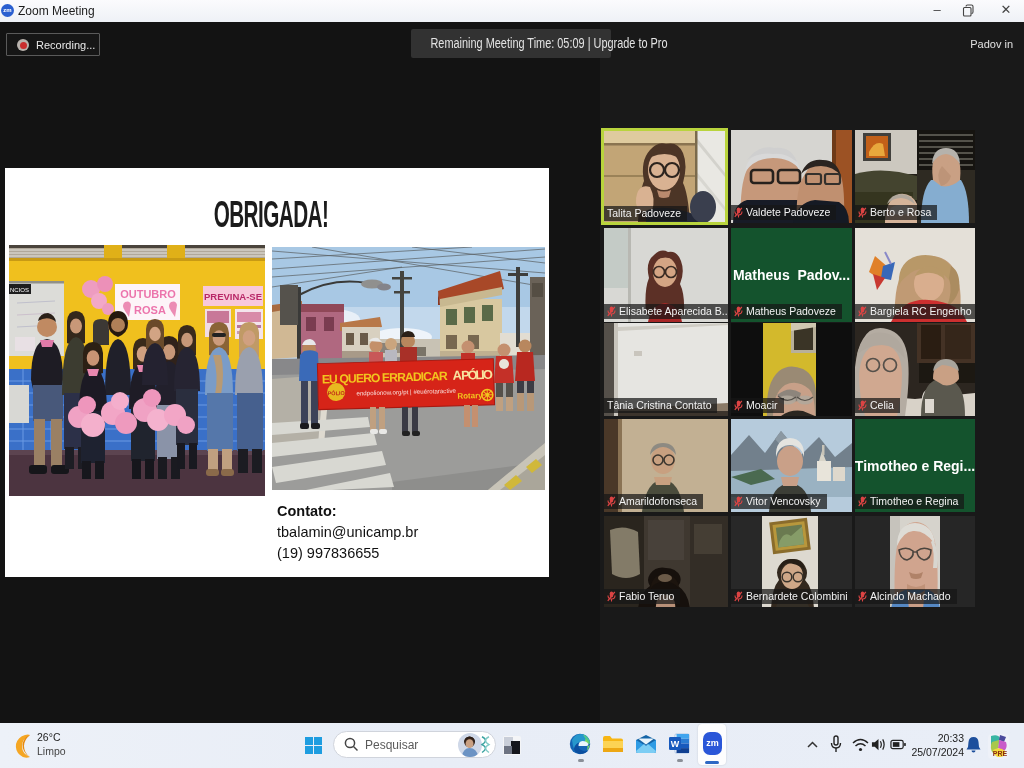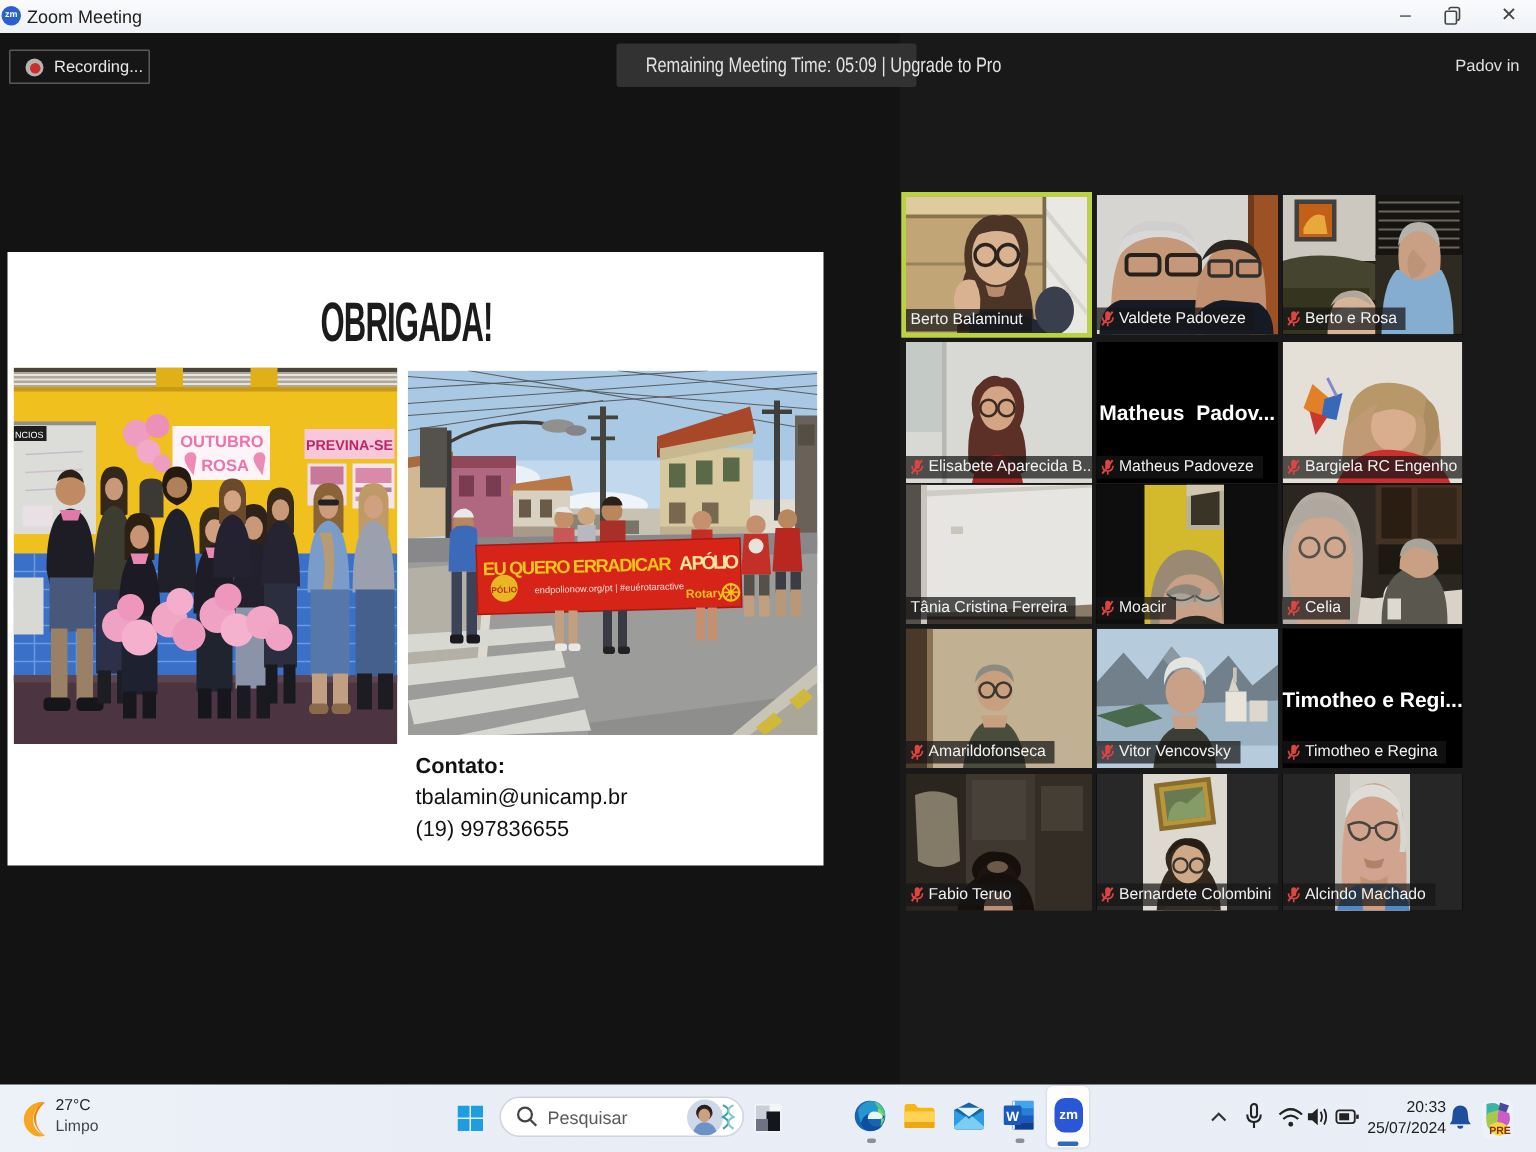--- a/index.html
+++ b/index.html
@@ -26,21 +26,21 @@
   #signin { right:11px; top:16px; font-size:11px; color:#e0e0e0; }
 
   
   #slide { left:5px; top:146px; width:544px; height:409px; background:#ffffff; }
   #slidetitle { left:-6px; top:26px; width:544px; text-align:center; font-size:37px; font-weight:bold; color:#1b1b1b; letter-spacing:-1px; transform:scaleX(0.56); }
   #photoL { left:4px; top:77px; width:256px; height:251px; overflow:hidden; }
   #photoR { left:267px; top:79px; width:273px; height:243px; overflow:hidden; }
   #contact { left:272px; top:333px; font-size:14.5px; color:#111; line-height:21px; }
 
   
-  .tile { position:absolute; overflow:hidden; background:#000000; }
+  .tile { position:absolute; overflow:hidden; background:#14532d; }
   .nlabel { position:absolute; left:0; bottom:3px; height:15px; background:rgba(22,22,22,0.72); color:#f2f2f2; font-size:10.5px; line-height:15px; padding:0 6px 0 3px; white-space:nowrap; display:flex; align-items:center; }
   .nlabel svg { margin-right:3px; }
   .notext { display:flex; align-items:center; justify-content:center; color:#fff; font-weight:bold; font-size:14px; white-space:nowrap; }
 
   
   #taskbar { left:0; top:723px; width:1024px; height:45px; background:linear-gradient(90deg,#edf1f8,#e8edf6 40%,#e9eef7); }
   .tico { position:absolute; }
 </style>
 </head>
 <body>
@@ -385,21 +385,21 @@
         <path d="M34 91 Q36 58 40 50 Q36 30 46 19 Q54 10 62 13 Q74 10 79 22 Q84 34 79 52 Q84 62 86 91 Z" fill="#4c3526"></path>
         <ellipse cx="60" cy="39" rx="16" ry="20" fill="#d9b292"></ellipse>
         <path d="M44 30 Q49 18 60 17 Q71 18 76 30 L73 26 Q61 20 47 26 Z" fill="#4c3526"></path>
         <circle cx="53" cy="39" r="7" fill="none" stroke="#2c241e" stroke-width="2.2"></circle>
         <circle cx="68" cy="39" r="7" fill="none" stroke="#2c241e" stroke-width="2.2"></circle>
         <path d="M46 56 Q36 53 33 63 Q30 72 35 80 L48 80 Q52 68 46 56 Z" fill="#d9b292"></path>
         <path d="M53 59 Q60 62 67 59 L65 66 Q59 68 55 66 Z" fill="#b98a6e"></path>
         <path d="M42 80 Q60 72 92 84 L96 91 L42 91 Z" fill="#232837"></path>
         <ellipse cx="99" cy="76" rx="13" ry="16" fill="#3a3f4e"></ellipse>
       </svg>
-      <div class="nlabel" style="bottom:1px;">Berto Balaminut</div>
+      <div class="nlabel" style="bottom:1px;">Talita Padoveze</div>
     </div>
     <div class="tile" style="left:731px; top:108px; width:121px; height:93px;">
       <svg width="121" height="93" viewBox="0 0 121 93">
         <rect x="0" y="0" width="121" height="93" fill="#d6d5d1"></rect>
         <rect x="103" y="0" width="18" height="93" fill="#9c5224"></rect>
         <rect x="101" y="0" width="4" height="93" fill="#6e3a18"></rect>
         <path d="M10 93 Q8 52 18 36 Q26 20 42 20 Q58 20 66 36 Q74 52 72 93 Z" fill="#c6987a"></path>
         <path d="M14 42 Q16 22 42 20 Q66 22 69 40 Q60 28 42 28 Q24 28 14 42 Z" fill="#d8d8d8"></path>
         <path d="M16 30 Q28 14 44 18 Q60 16 66 32 Q54 22 42 24 Q28 22 16 30 Z" fill="#cfcfcf"></path>
         <rect x="20" y="40" width="22" height="13" rx="3" fill="none" stroke="#26211d" stroke-width="2.6"></rect>
@@ -507,21 +507,21 @@
     <div class="tile" style="left:604px; top:301px; width:124px; height:93px;">
       <svg width="124" height="93" viewBox="0 0 124 93">
         <rect x="0" y="0" width="124" height="93" fill="#e6e5e1"></rect>
         <rect x="0" y="0" width="10" height="93" fill="#55504a"></rect>
         <rect x="10" y="0" width="4" height="93" fill="#c9c5bd"></rect>
         <path d="M14 8 L124 2 L124 0 L14 4 Z" fill="#cfccc4"></path>
         <rect x="30" y="28" width="8" height="5" fill="#c9c5bd"></rect>
         <path d="M14 86 L124 80 L124 93 L14 93 Z" fill="#8a7a68"></path>
         <rect x="14" y="88" width="110" height="5" fill="#3c342c"></rect>
       </svg>
-      <div class="nlabel">Tânia Cristina Ferreira</div>
+      <div class="nlabel">Tânia Cristina Contato</div>
     </div>
     <div class="tile" style="left:731px; top:301px; width:121px; height:93px;">
       <svg width="121" height="93" viewBox="0 0 121 93">
         <rect x="0" y="0" width="121" height="93" fill="#0e0e0e"></rect>
         <rect x="32" y="0" width="53" height="93" fill="#d3b92c"></rect>
         <rect x="60" y="0" width="25" height="30" fill="#b8b09a"></rect>
         <rect x="63" y="3" width="19" height="24" fill="#3a3426"></rect>
         <path d="M60 0 L85 0 L85 4 L60 8 Z" fill="#cfc7b0"></path>
         <path d="M36 93 Q34 60 48 48 Q58 40 72 46 Q84 52 85 70 L85 93 Z" fill="#9a8a74"></path>
         <path d="M42 93 Q42 70 54 62 Q66 56 78 66 Q84 72 84 93 Z" fill="#c8a088"></path>
@@ -685,21 +685,21 @@
           </svg>Alcindo Machado</div>
     </div>
   </div>
 
   <div id="taskbar" class="abs">
 
     <svg class="tico" style="left:14px; top:8px;" width="26" height="30" viewBox="0 0 26 30">
       <path d="M16 4 Q8 8 8 15 Q8 23 16 26 Q10 28 6 24 Q1 20 2 13 Q4 6 11 4 Q14 3 16 4 Z" fill="#f5a623"></path>
       <path d="M16 4 Q10 9 10 15 Q10 22 16 26 Q12 24 10 20 Q7 14 10 9 Q12 5 16 4 Z" fill="#e8890c"></path>
     </svg>
-    <div class="tico" style="left:37px; top:8px; font-size:10.5px; color:#1f1f1f;">27°C</div>
+    <div class="tico" style="left:37px; top:8px; font-size:10.5px; color:#1f1f1f;">26°C</div>
     <div class="tico" style="left:37px; top:22px; font-size:10.5px; color:#444;">Limpo</div>
 
     <svg class="tico" style="left:305px; top:14px;" width="17" height="17" viewBox="0 0 17 17">
       <rect x="0" y="0" width="8" height="8" fill="#1e9de0"></rect>
         <rect x="9" y="0" width="8" height="8" fill="#1e9de0"></rect>
       <rect x="0" y="9" width="8" height="8" fill="#1e9de0"></rect>
         <rect x="9" y="9" width="8" height="8" fill="#1e9de0"></rect>
     </svg>
 
     <div class="tico" style="left:333px; top:8px; width:163px; height:27px; background:#ffffff; border:1px solid #d0d4dc; border-radius:14px;"></div>

